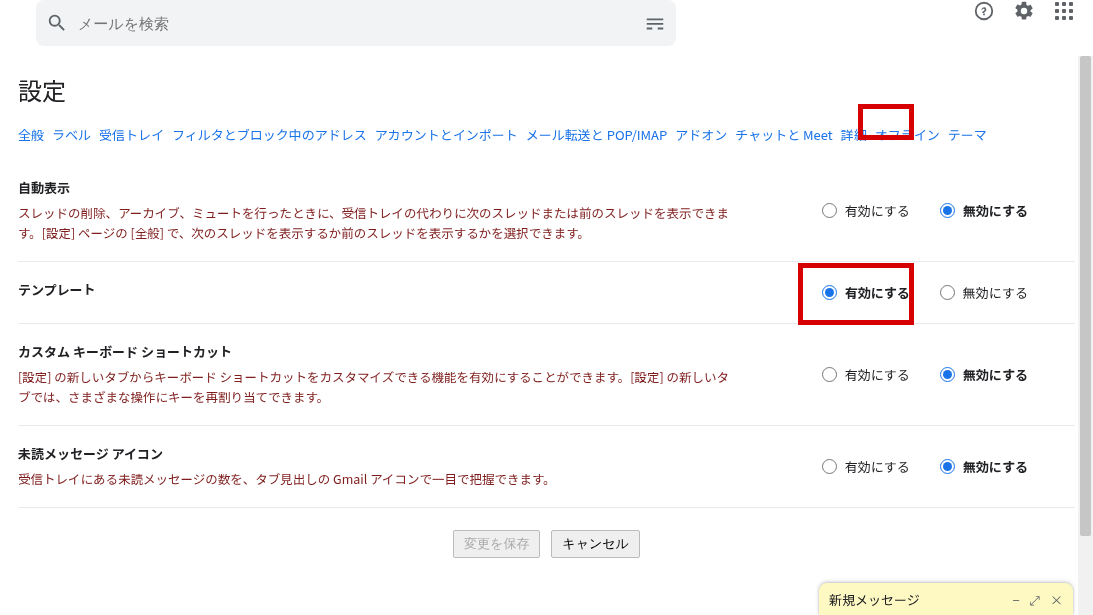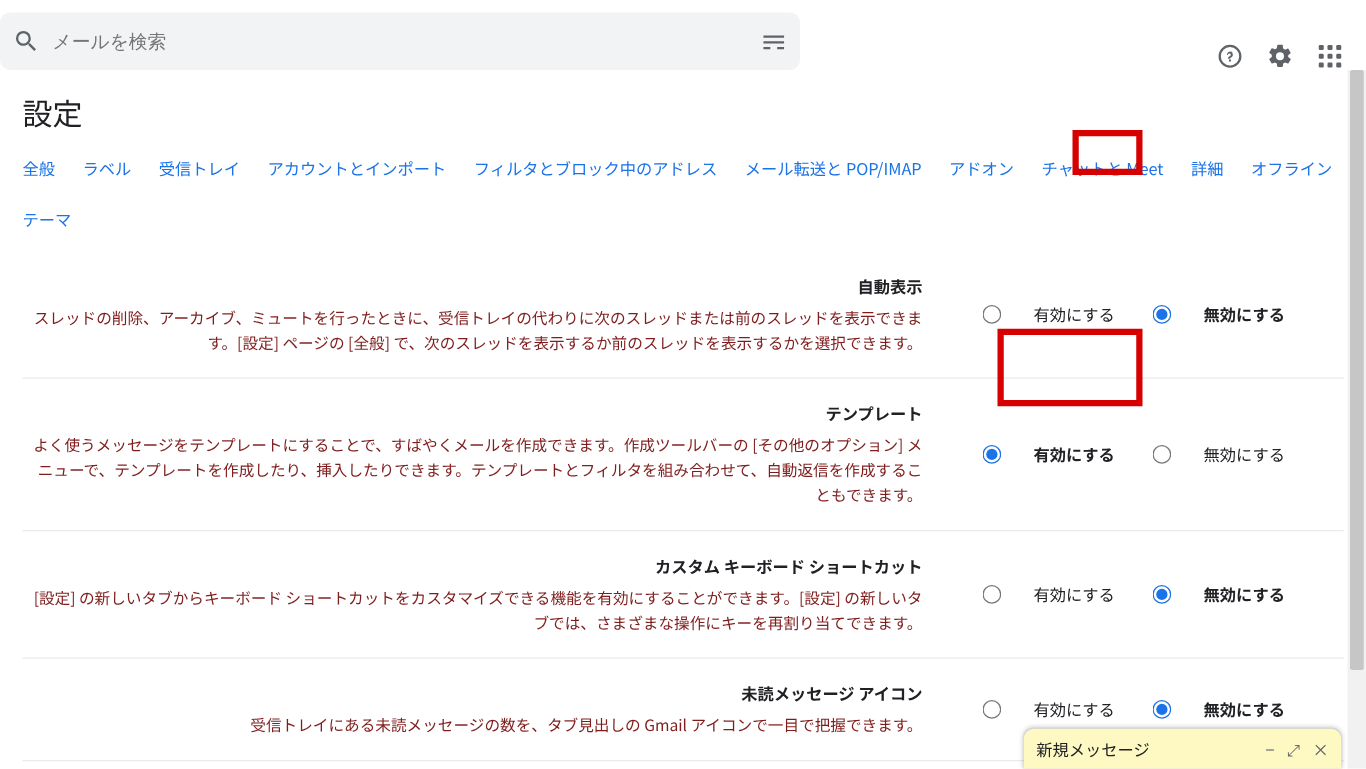--- a/index.html
+++ b/index.html
@@ -11,23 +11,24 @@
     width: 1093px;
     height: 615px;
     overflow: hidden;
     position: relative;
   }
 
   
   .header {
     height: 56px;
     display: flex;
-    align-items: flex-end;
+    align-items: flex-start;
     padding: 0 8px 0 0;
     gap: 8px;
+    margin-left: 36px;
   }
   .search-wrap {
     flex: 0 0 640px;
     margin-left: 0;
   }
   .search {
     display: flex;
     align-items: center;
     background: #f1f3f4;
     border-radius: 8px;
@@ -66,21 +67,21 @@
     padding: 0 18px;
   }
   .page-title {
     font-size: 24px;
     color: #202124;
     padding: 16px 0 18px 0;
   }
   .tabs {
     display: flex;
     flex-wrap: wrap;
-    gap: 22px;
+    gap: 8px;
     font-size: 13px;
     color: #1a73e8;
     padding-bottom: 6px;
   }
   .tab { color:#1a73e8; cursor:pointer; white-space:nowrap; }
   .tab-current { position:relative; }
   .highlight-red {
     position:absolute;
     border:5px solid #d60000;
     pointer-events:none;
@@ -90,32 +91,32 @@
 
   .settings-body {
     margin-top: 10px;
     position:relative;
   }
   .section {
     display:flex;
     padding: 18px 0;
     border-bottom:1px solid #e8eaed;
   }
-  .section .desc { flex:1; max-width:740px; padding-right:20px;text-align:right; }
+  .section .desc { flex:1; max-width:740px; padding-right:20px; }
   .section .desc .h { font-weight:bold; font-size:13px; margin-bottom:6px; color:#202124;}
   .section .desc .p { font-size:12.5px; line-height:1.6; color:#7f1d1d; }
   .radios {
     display:flex;
     gap:30px;
     align-items:center;
     min-width:280px;
     justify-content:flex-end;
     padding-right:10px;
   }
-  .radio { display:flex; align-items:center; gap:26px; font-size:13px; }
+  .radio { display:flex; align-items:center; gap:8px; font-size:13px; }
   .radio input { width:15px; height:15px; accent-color:#1a73e8; }
   .radio.bold { font-weight:bold; }
 
   .footer-btns { text-align:center; padding:18px 0; }
   .footer-btns button {
     font-size:13px; padding:4px 10px; border:1px solid #bbb; background:#efefef;
     border-radius:2px; margin:4px 4px; cursor:pointer;
   }
   .footer-btns button[disabled] { color:#aaa; }
 
@@ -188,22 +189,22 @@
   </div>
 </div>
 
 <div class="page">
   <div class="page-title">設定</div>
 
   <div class="tabs">
     <span class="tab">全般</span>
     <span class="tab">ラベル</span>
     <span class="tab">受信トレイ</span>
+    <span class="tab">フィルタとブロック中のアドレス</span>
     <span class="tab">アカウントとインポート</span>
-    <span class="tab">フィルタとブロック中のアドレス</span>
     <span class="tab">メール転送と POP/IMAP</span>
     <span class="tab">アドオン</span>
     <span class="tab">チャットと Meet</span>
     <span class="tab tab-current">詳細</span>
     <span class="tab">オフライン</span>
     <span class="tab">テーマ</span>
   </div>
 
   <div class="settings-body">
 
@@ -220,21 +221,20 @@
         <label class="radio bold">
           <input type="radio" name="s0" checked="" style="">
             <span>無効にする</span>
         </label>
       </div>
     </div>
 
     <div class="section">
       <div class="desc">
         <div class="h">テンプレート</div>
-        <div class="p">よく使うメッセージをテンプレートにすることで、すばやくメールを作成できます。作成ツールバーの [その他のオプション] メニューで、テンプレートを作成したり、挿入したりできます。テンプレートとフィルタを組み合わせて、自動返信を作成することもできます。</div>
       </div>
       <div class="radios">
         <label class="radio bold">
           <input type="radio" name="s1" checked="" style="">
             <span>有効にする</span>
         </label>
         <label class="radio">
           <input type="radio" name="s1" style="">
             <span>無効にする</span>
         </label>

